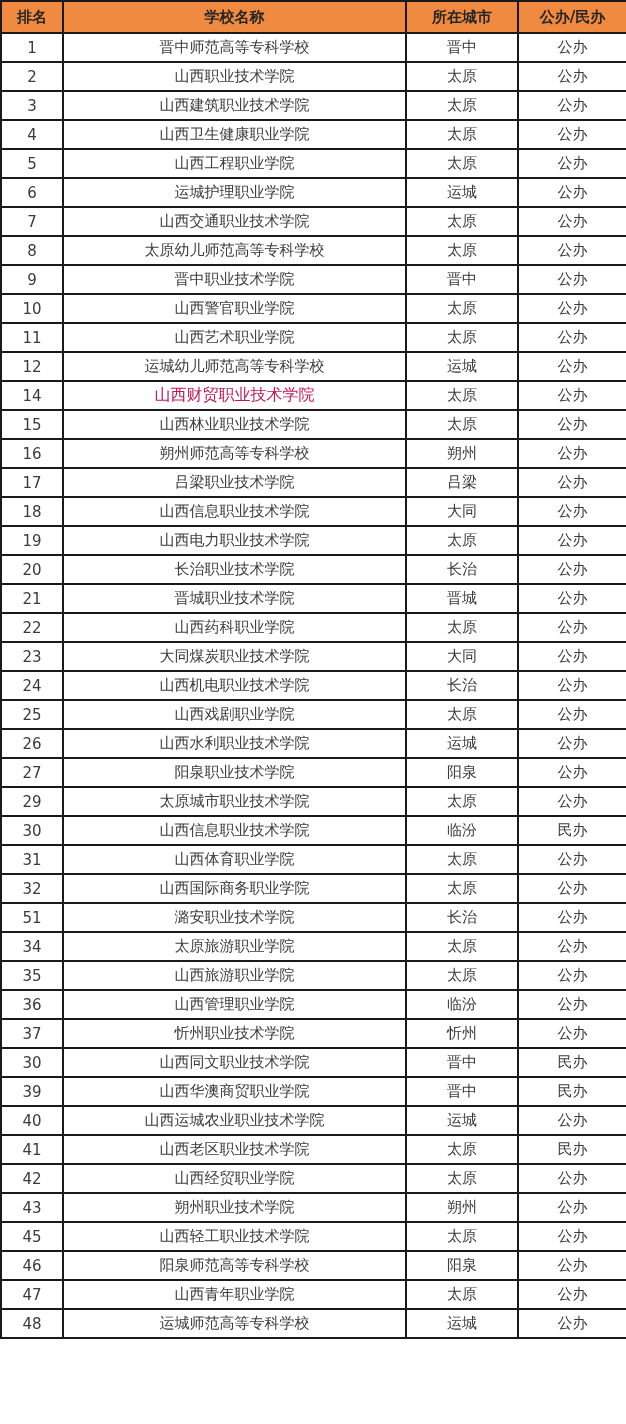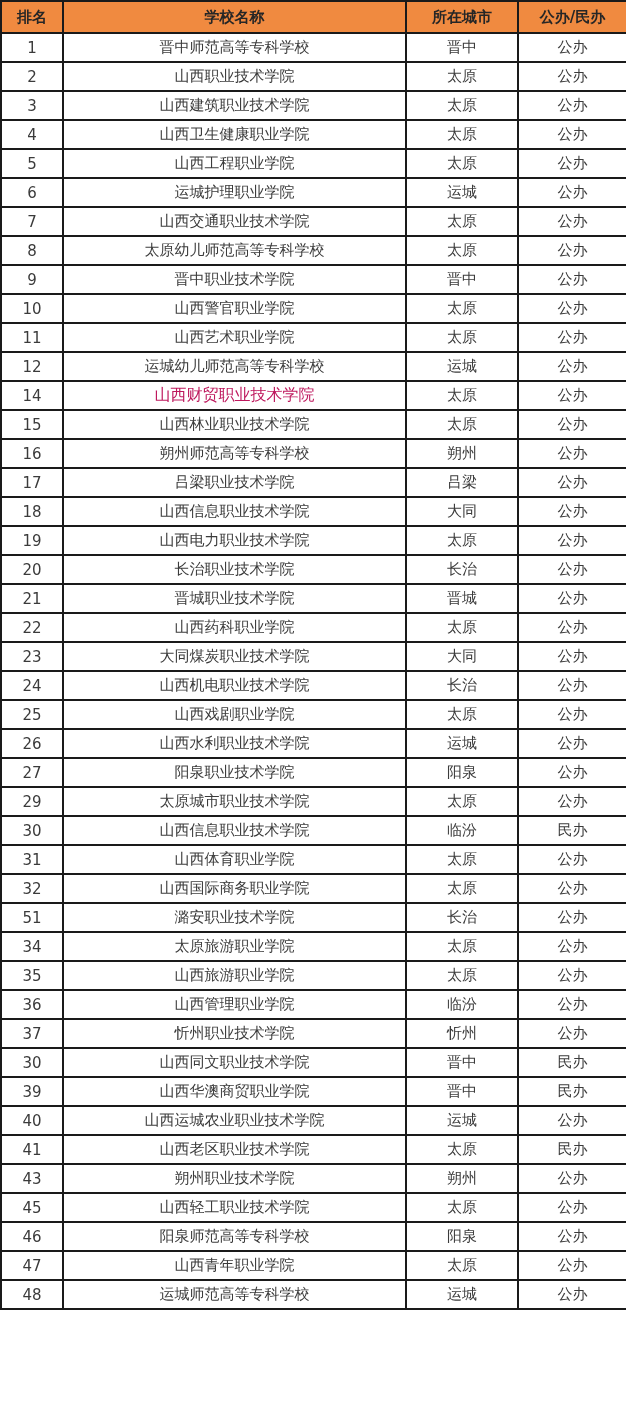--- a/index.html
+++ b/index.html
@@ -291,20 +291,26 @@
         <td>运城</td>
         <td>公办</td>
       </tr>
       <tr>
         <td>41</td>
         <td>山西老区职业技术学院</td>
         <td>太原</td>
         <td>民办</td>
       </tr>
       <tr>
+        <td>42</td>
+        <td>山西经贸职业学院</td>
+        <td>太原</td>
+        <td>公办</td>
+      </tr>
+      <tr>
         <td>43</td>
         <td>朔州职业技术学院</td>
         <td>朔州</td>
         <td>公办</td>
       </tr>
       <tr>
         <td>45</td>
         <td>山西轻工职业技术学院</td>
         <td>太原</td>
         <td>公办</td>

